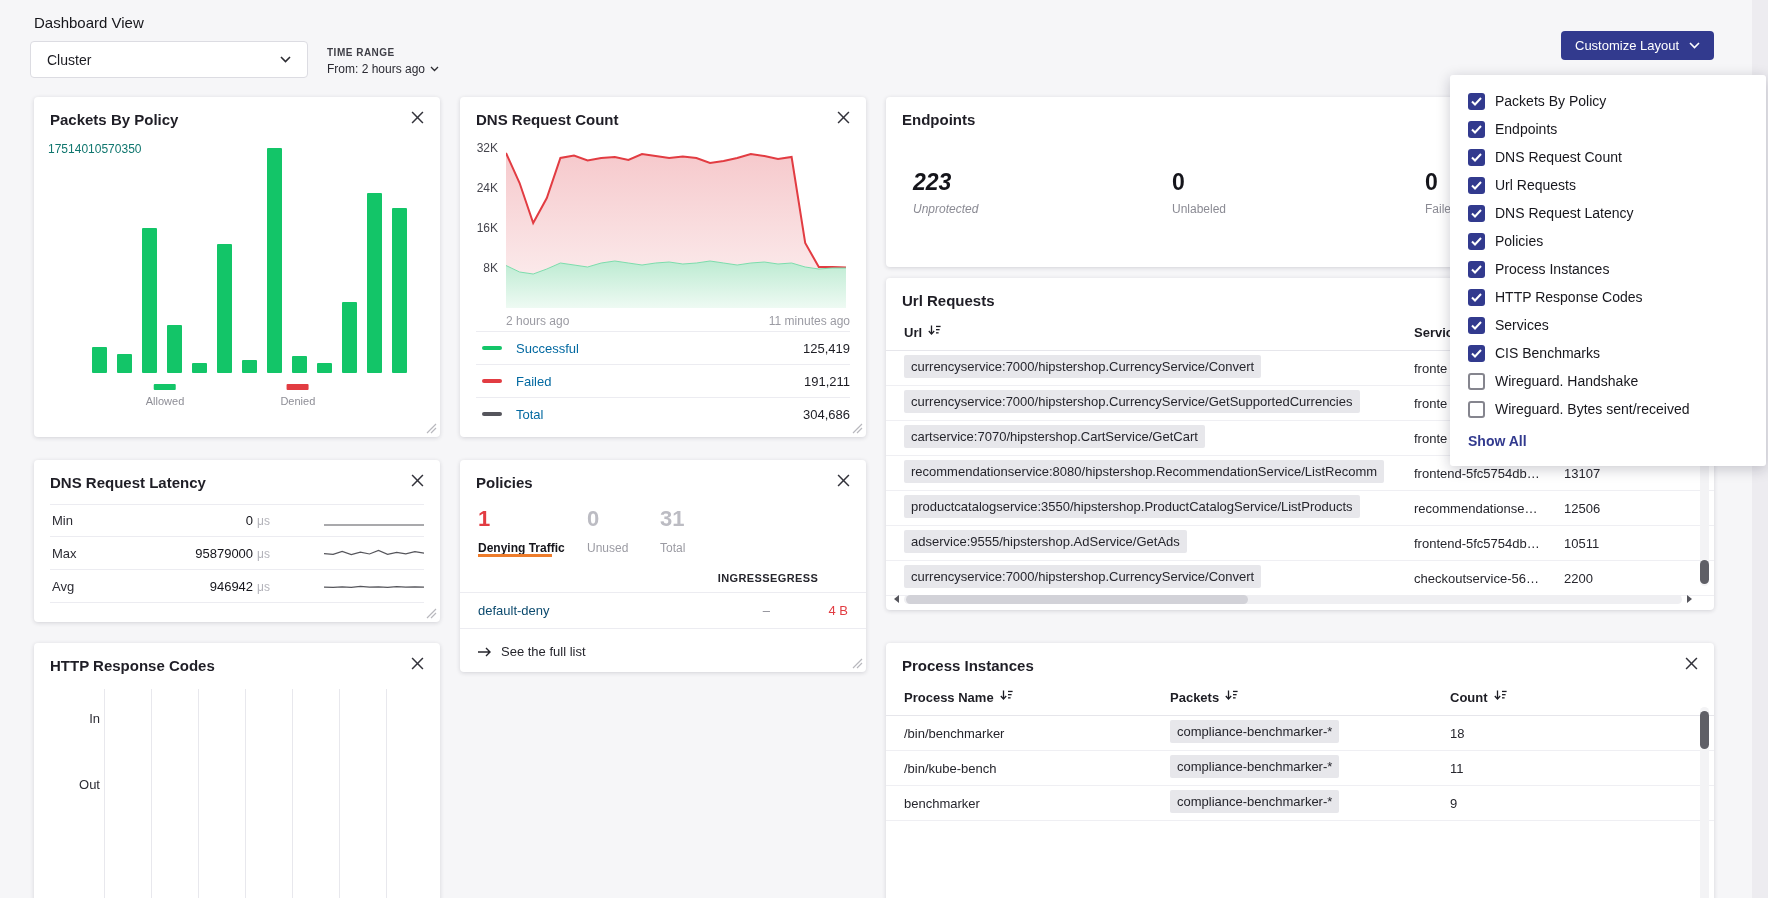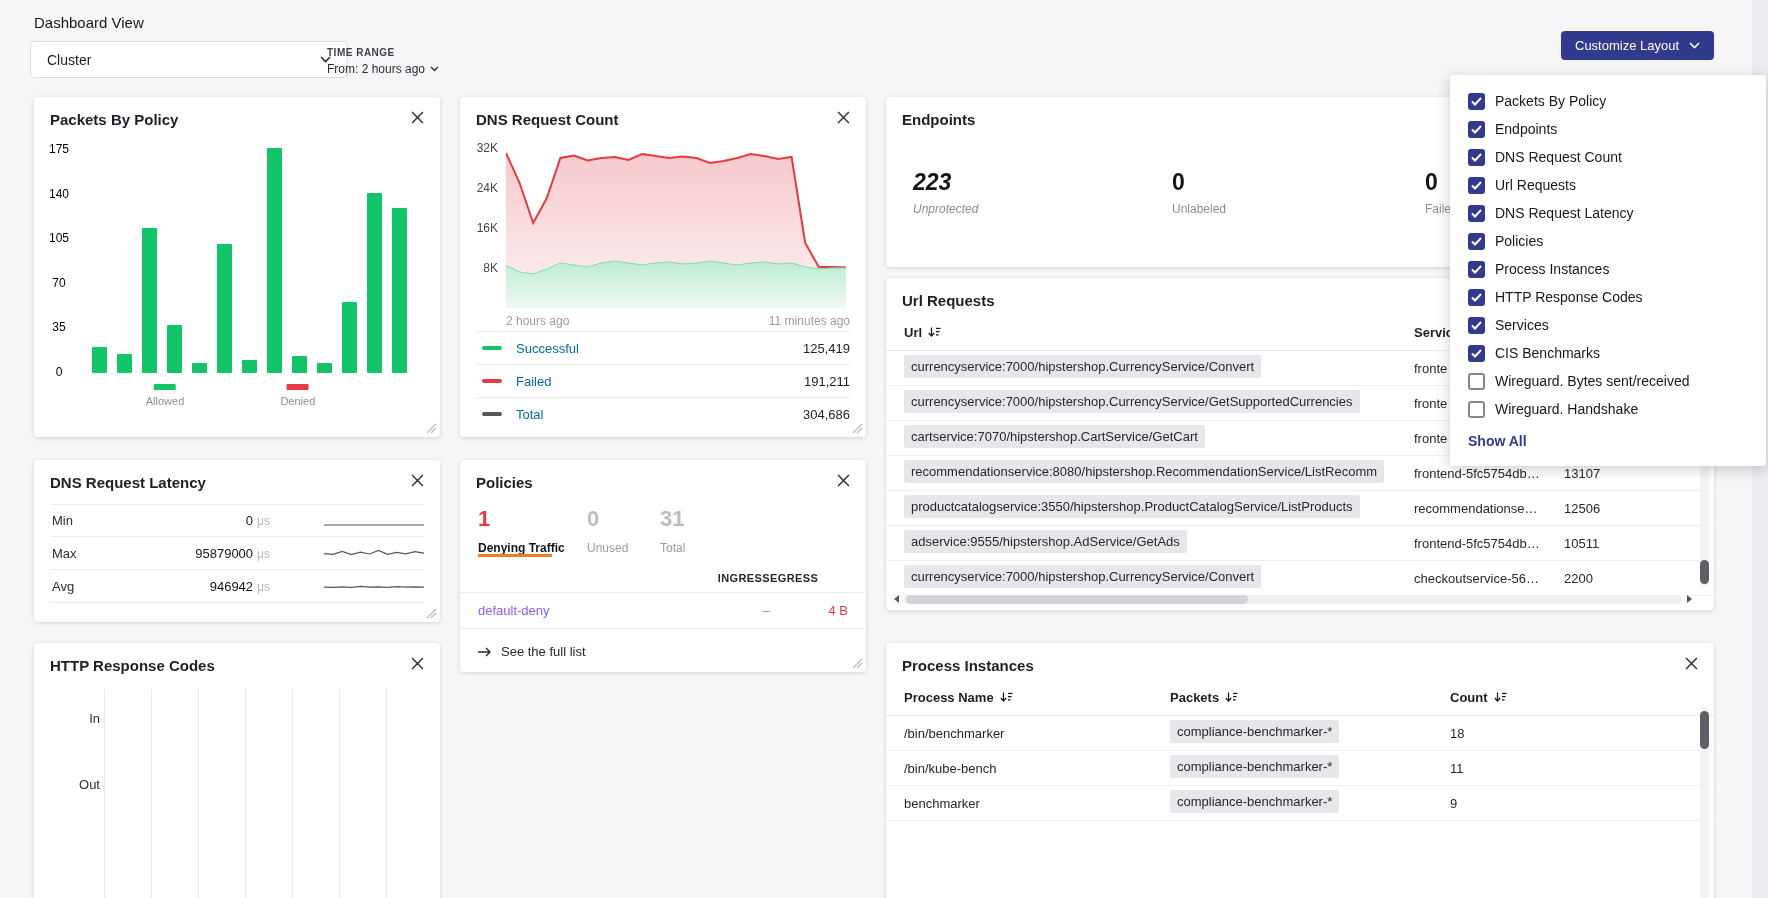--- a/index.html
+++ b/index.html
@@ -1,20 +1,20 @@
 <!DOCTYPE html>
 <html><head>
 <meta charset="utf-8">
 <style>
   *{margin:0;padding:0;box-sizing:border-box}
   body{font-family:"Liberation Sans",sans-serif;background:#f6f6f8}
   .page{position:relative;width:1768px;height:898px;overflow:hidden;background:#f6f6f8}
 
   .page-title{position:absolute;left:34px;top:14px;font-size:15px;font-weight:normal;color:#16161b}
-  .view-select{position:absolute;left:30px;top:41px;width:318px;height:37px;background:#fff;border:1px solid #dcdce2;border-radius:4px;display:flex;align-items:center;justify-content:space-between;padding:0 16px;font-size:14px;color:#1b1b21;cursor:pointer}
+  .view-select{position:absolute;left:30px;top:41px;width:278px;height:37px;background:#fff;border:1px solid #dcdce2;border-radius:4px;display:flex;align-items:center;justify-content:space-between;padding:0 16px;font-size:14px;color:#1b1b21;cursor:pointer}
   .timerange{position:absolute;left:327px;top:47px}
   .tr-label{font-size:10px;font-weight:bold;letter-spacing:.5px;color:#3e3e46}
   .tr-value{font-size:12px;color:#2a2a32;margin-top:4px;display:flex;align-items:center;gap:5px;cursor:pointer}
   .customize-btn{position:absolute;left:1561px;top:31px;height:29px;padding:0 14px;background:#323a8e;color:#fff;border:none;border-radius:4px;font-size:13px;font-family:inherit;display:flex;align-items:center;gap:10px;cursor:pointer}
 
   .card{position:absolute;background:#fff;border-radius:4px;box-shadow:0 1px 4px rgba(30,30,50,.16)}
   .card-title{font-size:15px;font-weight:bold;color:#1f1e26;padding:14px 16px 0 16px}
   .close-btn{position:absolute;top:14px;right:16px;color:#33333b;cursor:pointer;line-height:0}
   .rsz{position:absolute;right:3px;bottom:3px;width:11px;height:11px;opacity:.6;cursor:nwse-resize;line-height:0}
 
@@ -22,21 +22,21 @@
   #card-dnscount{left:460px;top:97px;width:406px;height:340px}
   #card-endpoints{left:886px;top:97px;width:828px;height:170px}
   #card-url{left:886px;top:278px;width:828px;height:332px}
   #card-latency{left:34px;top:460px;width:406px;height:162px}
   #card-policies{left:460px;top:460px;width:406px;height:212px}
   #card-http{left:34px;top:643px;width:406px;height:300px}
   #card-process{left:886px;top:643px;width:828px;height:300px}
 
   
   .bar-area{display:flex;margin:20px 16px 0 14px}
-  .bar-yaxis{width:30px;height:237px;margin-top:-6px;display:flex;flex-direction:column;justify-content:space-between;text-align:center;font-size:12px;color:#000000;padding-right:8px}
+  .bar-yaxis{width:30px;height:237px;margin-top:-6px;display:flex;flex-direction:row;justify-content:space-between;text-align:center;font-size:12px;color:#0f766e;padding-right:8px}
   .bar-plot{flex:1;height:225px;display:flex;align-items:flex-end;gap:10px;padding-left:14px}
   .bar{width:15px;border-radius:1px}
   .bar-groups{position:relative;height:46px;margin-left:58px;margin-right:16px}
   .xgroup{position:absolute;top:5px;transform:translateX(-50%);display:flex;flex-direction:column;align-items:center;gap:5px}
   .gmarker{width:22px;height:6px;border-radius:1px}
   .glabel{font-size:11px;color:#8e8e96}
 
   
   .area-wrap{display:flex;margin:10px 16px 0 8px}
   .area-yaxis{position:relative;width:38px;height:170px;font-size:12px;color:#45454d}
@@ -48,21 +48,21 @@
   .legend-name{color:#0369a1}
   .legend-val{margin-left:auto;color:#1d1d24}
 
   
   .ep-stat{position:absolute;top:72px}
   .ep-value{font-size:23px;font-weight:bold;color:#15151b}
   .ep-label{font-size:12px;color:#8b8b94;margin-top:6px}
 
   
   .tbl-head{display:flex;align-items:center;margin-top:8px;padding:8px 0 10px 18px;border-bottom:1px solid #e6e6eb;font-size:13px;font-weight:bold;color:#1d1d24}
-  .th{display:flex;align-items:center;gap:6px}
+  .th{display:flex;align-items:flex-start;gap:6px}
   .tbl-row{display:flex;align-items:center;height:35px;border-bottom:1px solid #efeff3;padding-left:18px;font-size:13px;color:#26262d}
   .chip{background:#e7e7eb;border-radius:2px;padding:4px 7px;white-space:nowrap;overflow:hidden;display:inline-block}
   .chip.url{max-width:492px}
   .url-col{width:510px;flex:0 0 auto;overflow:hidden}
   .svc-col{width:150px;flex:0 0 auto;white-space:nowrap;overflow:hidden}
   .cnt-col{flex:0 0 auto}
   .proc-col{width:266px;flex:0 0 auto}
   .endp-col{width:280px;flex:0 0 auto}
 
   
@@ -88,21 +88,21 @@
   .pstat .v{font-size:22px;font-weight:bold}
   .v.red{color:#e23c42}.v.mut{color:#bcbcc3}
   .pstat .l{font-size:12px;margin-top:9px}
   .l.dark{color:#15151b;font-weight:bold}.l.mut{color:#9b9ba3}
   .active-bar{position:absolute;left:18px;top:94px;width:74px;height:3px;background:#ee7c2b}
   .pol-head{display:flex;margin-top:81px;padding:0 18px 8px;font-size:11px;font-weight:bold;color:#26262d;letter-spacing:.4px}
   .pol-head .sp{flex:1}
   .pol-ing{width:92px;text-align:right}
   .pol-eg{width:78px;text-align:left}
   .pol-row{display:flex;align-items:center;height:37px;border-top:1px solid #ececf1;border-bottom:1px solid #ececf1;padding:0 18px;font-size:13px}
-  .pol-name{flex:1;color:#8b5cf6;cursor:pointer}
+  .pol-name{flex:1;color:#0c4a6e;cursor:pointer}
   .pol-dash{width:92px;text-align:right;color:#8b8b94}
   .pol-bytes{width:78px;text-align:right;color:#e23c42}
   .see-list{display:flex;align-items:center;gap:9px;margin:15px 18px;font-size:13px;color:#26262d;cursor:pointer}
 
   
   .http-grid{position:absolute;left:70px;right:34px;top:46px;height:254px;background:repeating-linear-gradient(90deg,#e8e8ed 0,#e8e8ed 1px,transparent 1px,transparent 47px)}
   .cat{position:absolute;width:40px;text-align:right;font-size:13px;color:#2c2c34}
 
   
   .menu{position:absolute;left:1450px;top:75px;width:316px;background:#fff;border-radius:3px;box-shadow:0 3px 14px rgba(20,20,40,.22);padding:12px 18px 16px;z-index:50}
@@ -568,25 +568,25 @@
         <div class="menu-item">
           <span class="cbx on">
             <span style="line-height: 0;"><svg width="11" height="9" viewBox="0 0 11 9">
                 <path d="M1 4.5L4 7.5L10 1" stroke="#fff" stroke-width="2" fill="none"></path>
               </svg></span>
           </span>
           <span class="menu-label">CIS Benchmarks</span>
         </div>
         <div class="menu-item">
           <span class="cbx off"></span>
+          <span class="menu-label">Wireguard. Handshake</span>
+        </div>
+        <div class="menu-item">
+          <span class="cbx off"></span>
           <span class="menu-label">Wireguard. Bytes sent/received</span>
-        </div>
-        <div class="menu-item">
-          <span class="cbx off"></span>
-          <span class="menu-label">Wireguard. Handshake</span>
         </div>
       </div>
     <span class="show-all">Show All</span>
   </div>
 
   <div class="page-scroll">
     <span class="page-thumb"></span>
   </div>
 
 </div>

